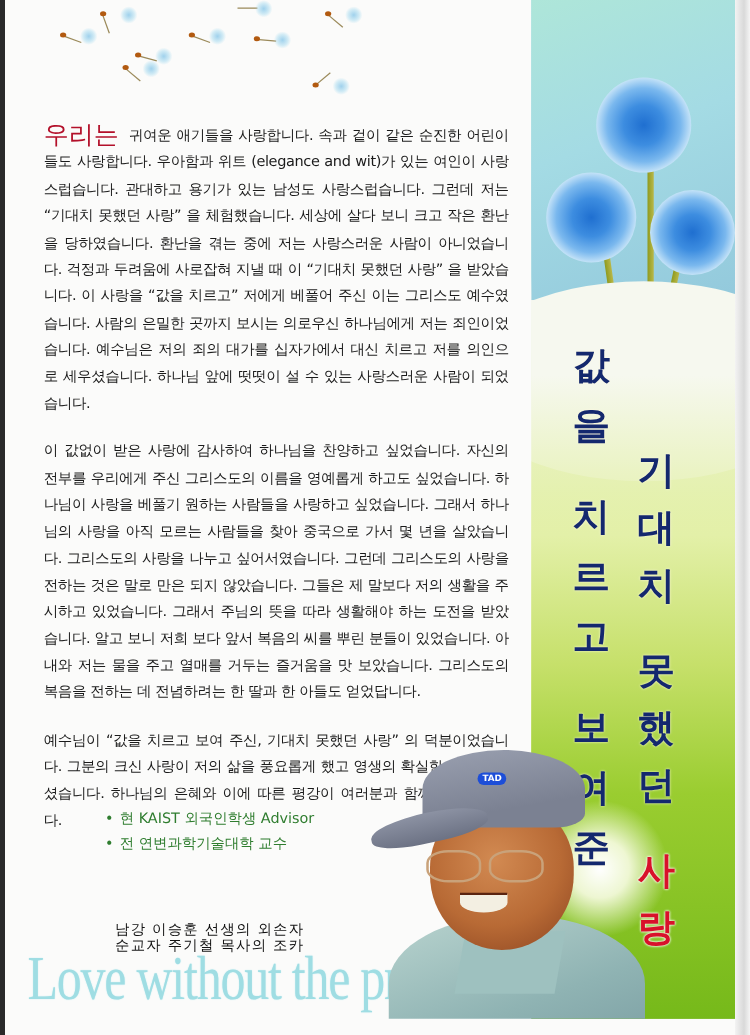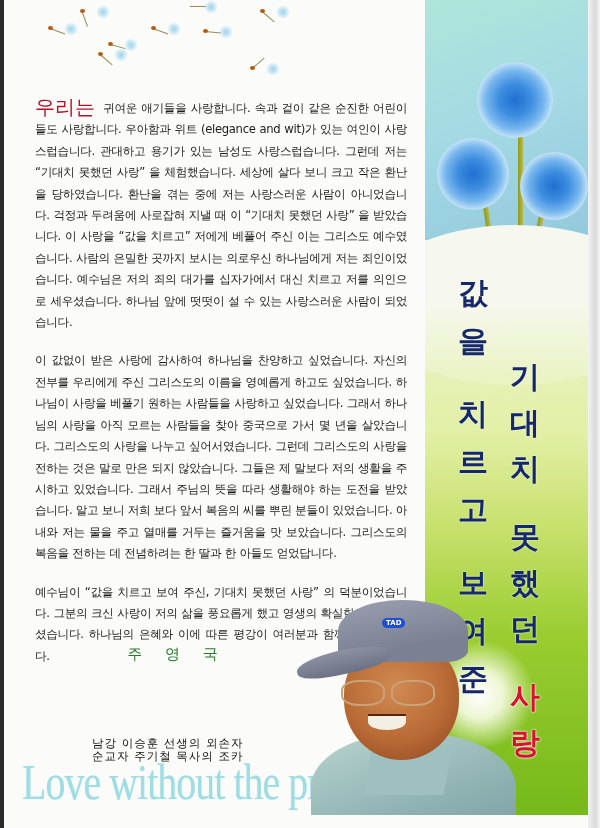--- a/index.html
+++ b/index.html
@@ -140,21 +140,22 @@
     </div>
 </div>
 
 <main class="text-col">
   <p><span class="lead">우리는</span><span> 귀여운 애기들을 사랑합니다. 속과 겉이 같은 순진한 어린이들도 사랑합니다. 우아함과 위트 (elegance and wit)가 있는 여인이 사랑스럽습니다. 관대하고 용기가 있는 남성도 사랑스럽습니다. 그런데 저는 “기대치 못했던 사랑” 을 체험했습니다. 세상에 살다 보니 크고 작은 환난을 당하였습니다. 환난을 겪는 중에 저는 사랑스러운 사람이 아니었습니다. 걱정과 두려움에 사로잡혀 지낼 때 이 “기대치 못했던 사랑” 을 받았습니다. 이 사랑을 “값을 치르고” 저에게 베풀어 주신 이는 그리스도 예수였습니다. 사람의 은밀한 곳까지 보시는 의로우신 하나님에게 저는 죄인이었습니다. 예수님은 저의 죄의 대가를 십자가에서 대신 치르고 저를 의인으로 세우셨습니다. 하나님 앞에 떳떳이 설 수 있는 사랑스러운 사람이 되었습니다.</span></p>
   <p>이 값없이 받은 사랑에 감사하여 하나님을 찬양하고 싶었습니다. 자신의 전부를 우리에게 주신 그리스도의 이름을 영예롭게 하고도 싶었습니다. 하나님이 사랑을 베풀기 원하는 사람들을 사랑하고 싶었습니다. 그래서 하나님의 사랑을 아직 모르는 사람들을 찾아 중국으로 가서 몇 년을 살았습니다. 그리스도의 사랑을 나누고 싶어서였습니다. 그런데 그리스도의 사랑을 전하는 것은 말로 만은 되지 않았습니다. 그들은 제 말보다 저의 생활을 주시하고 있었습니다. 그래서 주님의 뜻을 따라 생활해야 하는 도전을 받았습니다. 알고 보니 저희 보다 앞서 복음의 씨를 뿌린 분들이 있었습니다. 아내와 저는 물을 주고 열매를 거두는 즐거움을 맛 보았습니다. 그리스도의 복음을 전하는 데 전념하려는 한 딸과 한 아들도 얻었답니다.</p>
   <p>예수님이 “값을 치르고 보여 주신, 기대치 못했던 사랑” 의 덕분이었습니다. 그분의 크신 사랑이 저의 삶을 풍요롭게 했고 영생의 확실한 소망도 주셨습니다. 하나님의 은혜와 이에 따른 평강이 여러분과 함께하길 바랍니다.</p>
 </main>
 
 <section class="author-block">
-  <div class="author-name">주 영 국</div>
+  <div class="cred"><span class="bullet">•</span><span>현 KAIST 외국인학생 Advisor</span></div>
+  <div class="cred"><span class="bullet">•</span><span>전 연변과학기술대학 교수</span></div>
 </section>
 
 <div class="note">
   <div>남강 이승훈 선생의 외손자</div>
   <div>순교자 주기철 목사의 조카</div>
 </div>
 
 <div class="love">Love without the price</div>
 
 <aside class="panel">

